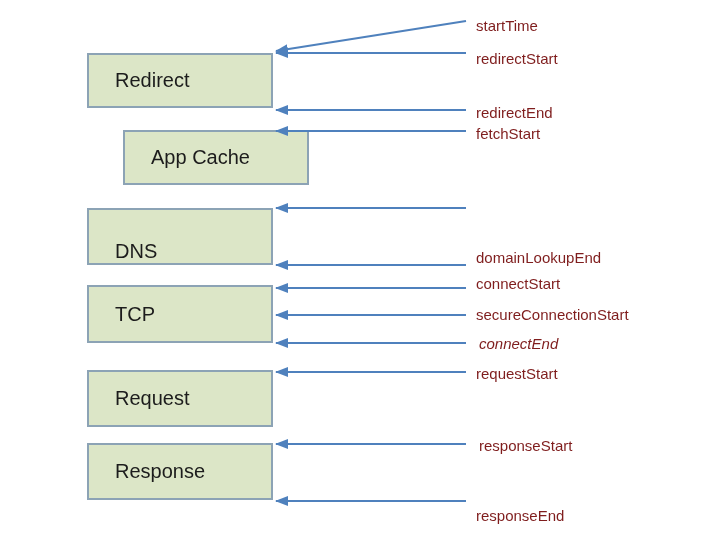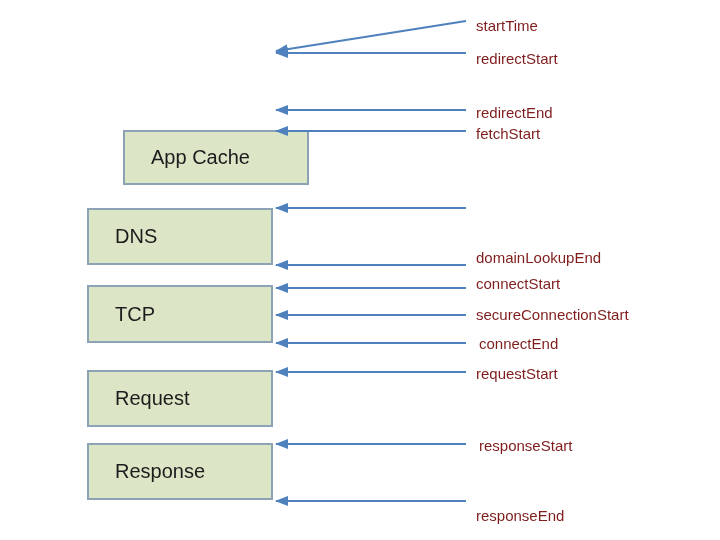--- a/index.html
+++ b/index.html
@@ -51,24 +51,27 @@
     stroke-width: 2.2;
     fill: none;
   }
   .arrowhead-shape { fill: var(--arrow); }
 </style>
 </head>
 <body>
 
 <div class="canvas">
 
+  <div class="box" style="top:53px;height:55px;">
+    <span>Redirect</span>
+  </div>
   <div class="box" style="top:130px;height:55px;margin-left:36px;">
     <span>App Cache</span>
   </div>
-  <div class="box" style="top:208px;height:57px;">
+  <div class="box" style="top:208px;height:57px;align-items:flex-end;">
     <span>DNS</span>
   </div>
   <div class="box" style="top:285px;height:58px;">
     <span>TCP</span>
   </div>
   <div class="box" style="top:443px;height:57px;">
     <span>Response</span>
   </div>
   <div class="box" style="top:370px;height:57px;">
     <span>Request</span>
@@ -94,18 +97,18 @@
     <line class="arrow-line" x1="466" y1="501" x2="276" y2="501" marker-end="url(#arrowhead)"></line>
   </svg>
 
   <span class="event-label" style="top:25px;">startTime</span>
   <span class="event-label" style="top:58px;">redirectStart</span>
   <span class="event-label" style="top:112px;">redirectEnd</span>
   <span class="event-label" style="top:133px;">fetchStart</span>
   <span class="event-label" style="top:257px;">domainLookupEnd</span>
   <span class="event-label" style="top:283px;text-align:right;">connectStart</span>
   <span class="event-label" style="top:314px;">secureConnectionStart</span>
-  <span class="event-label" style="top:343px;left:479px;">connectEnd</span>
+  <span class="event-label" style="top:343px;left:479px;font-style:italic;">connectEnd</span>
   <span class="event-label" style="top:373px;">requestStart</span>
   <span class="event-label" style="top:445px;left:479px;">responseStart</span>
   <span class="event-label" style="top:503px;margin-top:12px;">responseEnd</span>
 
 </div>
 
 </body></html>

